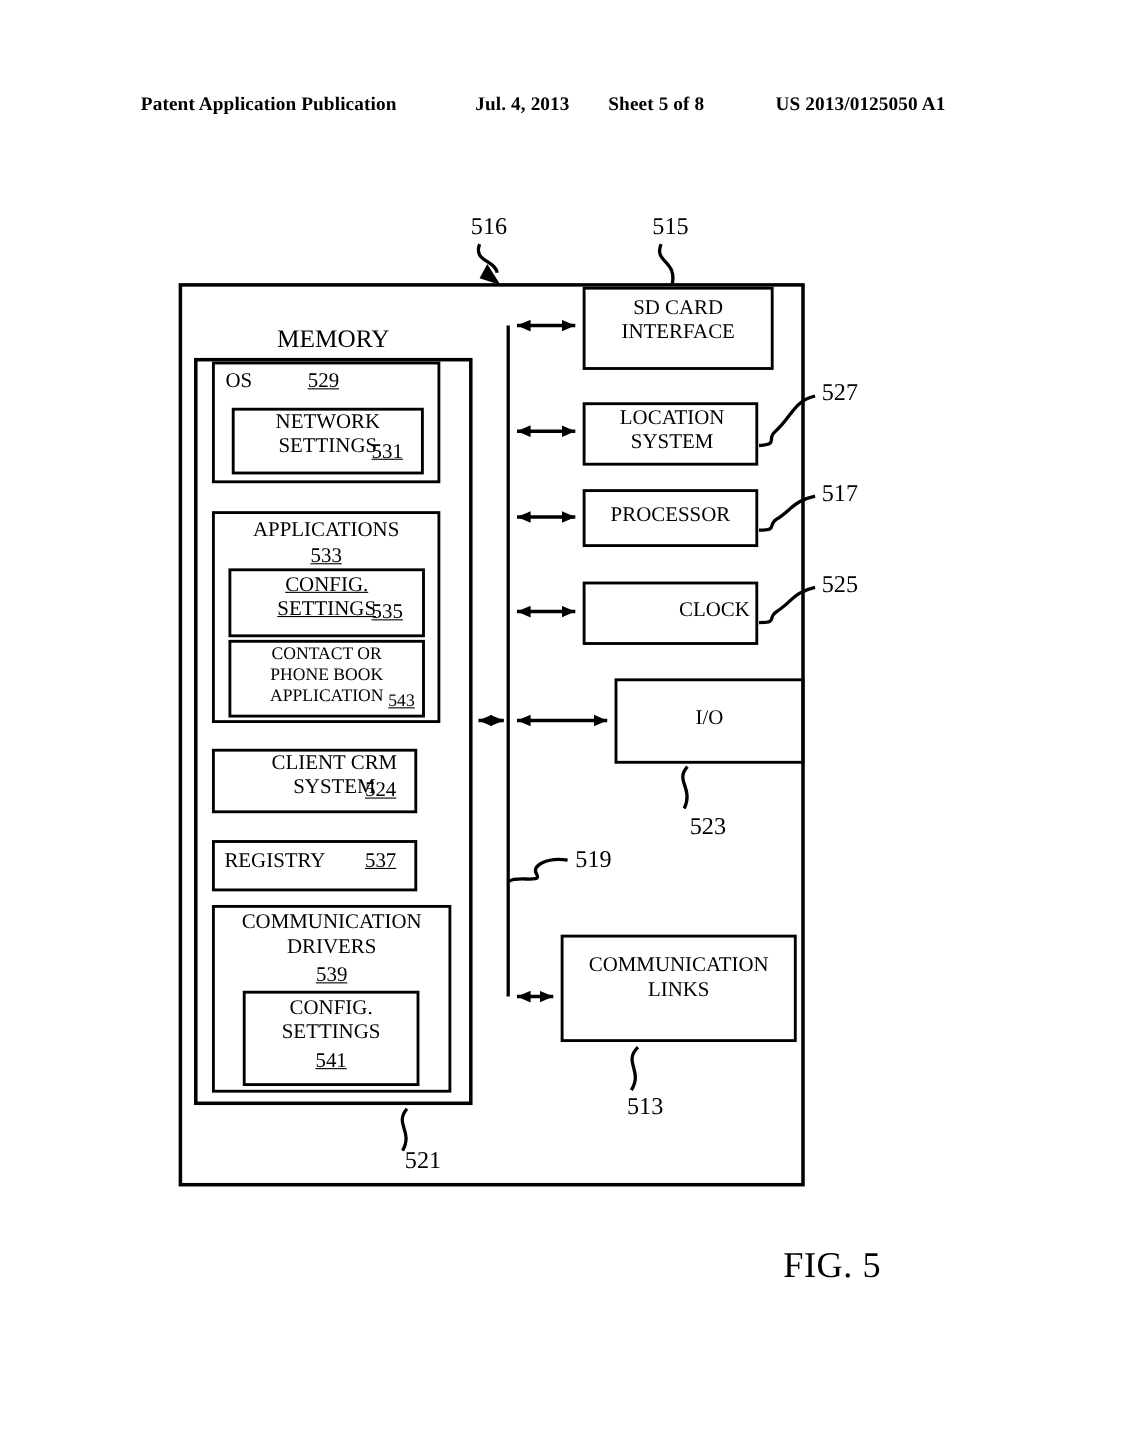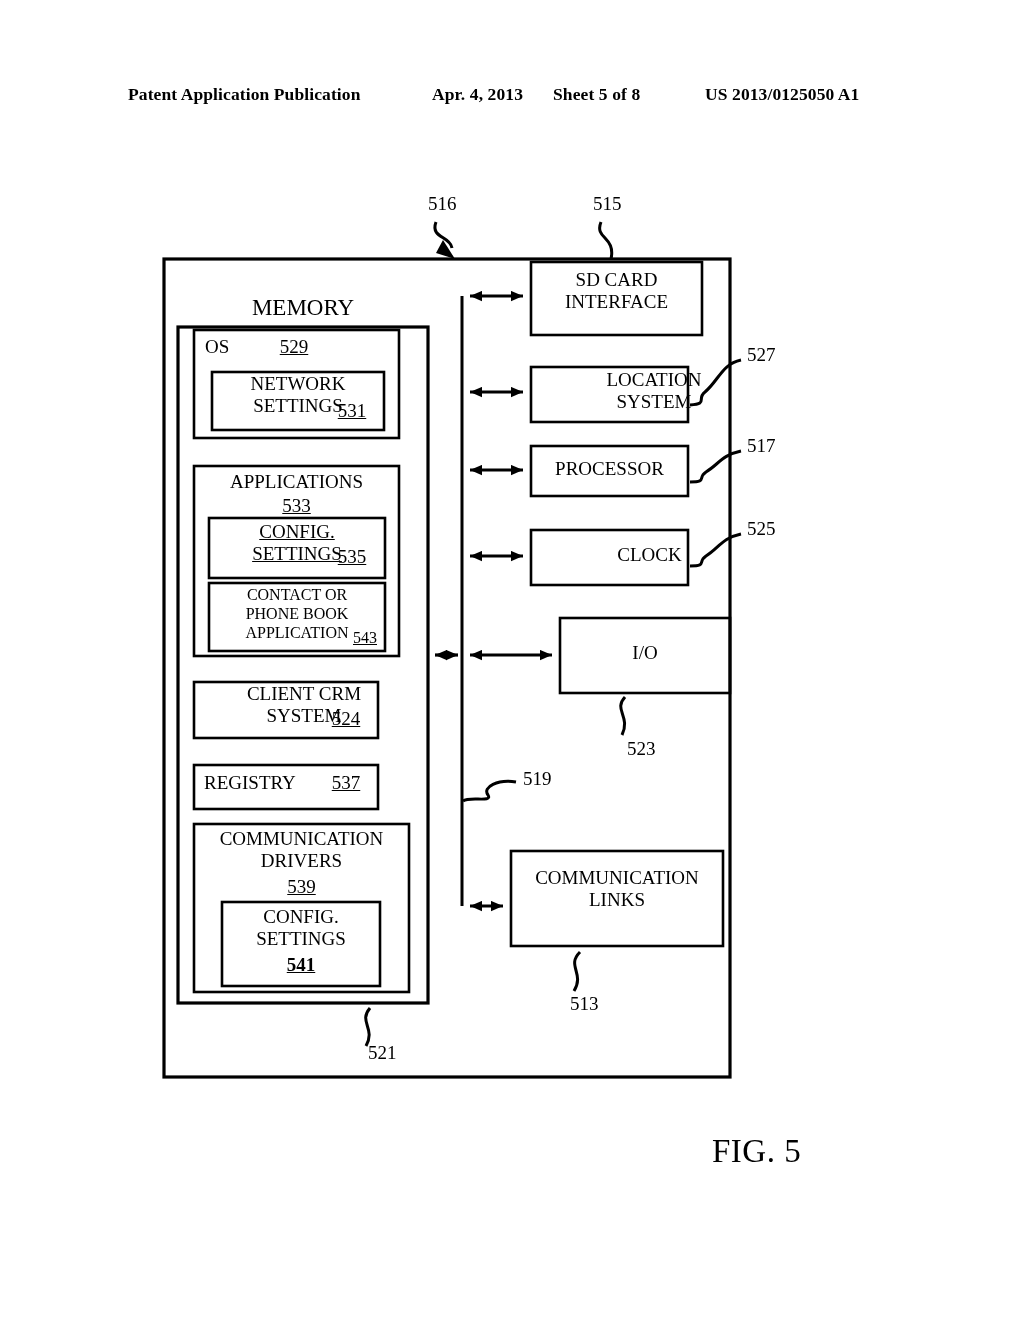--- a/index.html
+++ b/index.html
@@ -49,21 +49,21 @@
     position: absolute;
     font-family: "Liberation Serif", serif;
     color: #000;
     text-align: center;
     line-height: 1.18;
     white-space: pre-line;
   }
   .refnum {
     position: absolute;
     font-family: "Liberation Serif", serif;
-    font-size: 19px;
+    font-size: 22px;
     color: #000;
     text-align: right;
   }
   .u { text-decoration: underline; }
 
   .box-text { font-size: 19px; }
   .box-text-sm { font-size: 16px; }
 
   .fig-caption {
     position: absolute;
@@ -72,21 +72,21 @@
     font-size: 33px;
     letter-spacing: 0.5px;
     font-family: "Liberation Serif", serif;
   }
 </style>
 </head>
 <body>
 
 <div class="page-header">
   <span class="hdr-pub">Patent Application Publication</span>
-  <span class="hdr-date">Apr. 4, 2013</span>
+  <span class="hdr-date">Jul. 4, 2013</span>
   <span class="hdr-sheet">Sheet 5 of 8</span>
   <span class="hdr-usnum">US 2013/0125050 A1</span>
 </div>
 
 <div id="figure">
 
   <svg width="1024" height="1320" viewBox="0 0 1024 1320" xmlns="http://www.w3.org/2000/svg">
     <defs>
       <marker id="arrR" markerWidth="13" markerHeight="11" refX="12.4" refY="5.5" orient="auto" markerUnits="userSpaceOnUse">
         <path d="M0,0.2 L12.4,5.5 L0,10.8 Z" fill="#000"></path>
@@ -191,26 +191,26 @@
 
   <div class="lbl box-text" style="left:204px; top:772px; width:120px; text-align:left;">REGISTRY</div>
   <div class="lbl box-text u" style="left:324px; top:772px; width:44px;">537</div>
 
   <div class="lbl box-text" style="left:196px; top:828px; width:211px;">COMMUNICATION
 DRIVERS</div>
   <div class="lbl box-text u" style="left:196px; top:876px; width:211px;">539</div>
 
   <div class="lbl box-text" style="left:222px; top:906px; width:158px;">CONFIG.
 SETTINGS</div>
-  <div class="lbl box-text u" style="left:222px; top:954px; width:158px;font-weight:bold;">541</div>
+  <div class="lbl box-text u" style="left:222px; top:954px; width:158px;">541</div>
 
   <div class="lbl box-text" style="left:531px; top:269px; width:171px;">SD CARD
 INTERFACE</div>
 
-  <div class="lbl box-text" style="left:531px; top:369px; width:160px;padding-left:43px;">LOCATION
+  <div class="lbl box-text" style="left:531px; top:369px; width:160px;">LOCATION
 SYSTEM</div>
 
   <div class="lbl box-text" style="left:531px; top:458px; width:157px;">PROCESSOR</div>
 
   <div class="lbl box-text" style="left:531px; top:544px; width:157px;margin-left:40px;">CLOCK</div>
 
   <div class="lbl box-text" style="left:560px; top:642px; width:170px;">I/O</div>
 
   <div class="lbl box-text" style="left:511px; top:867px; width:212px;">COMMUNICATION
 LINKS</div>

